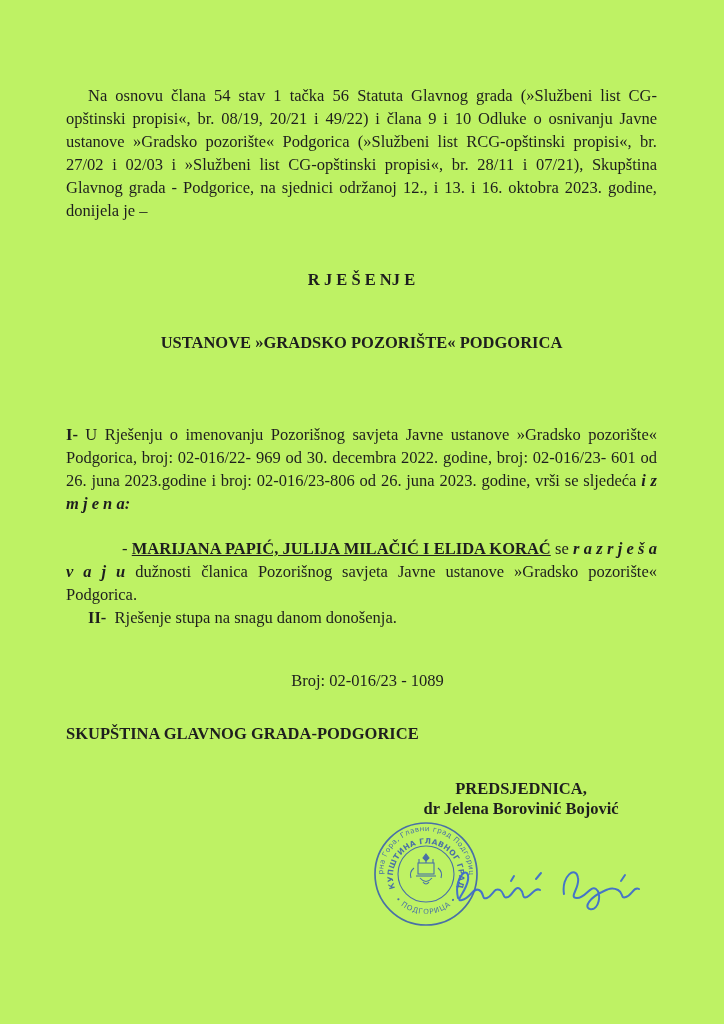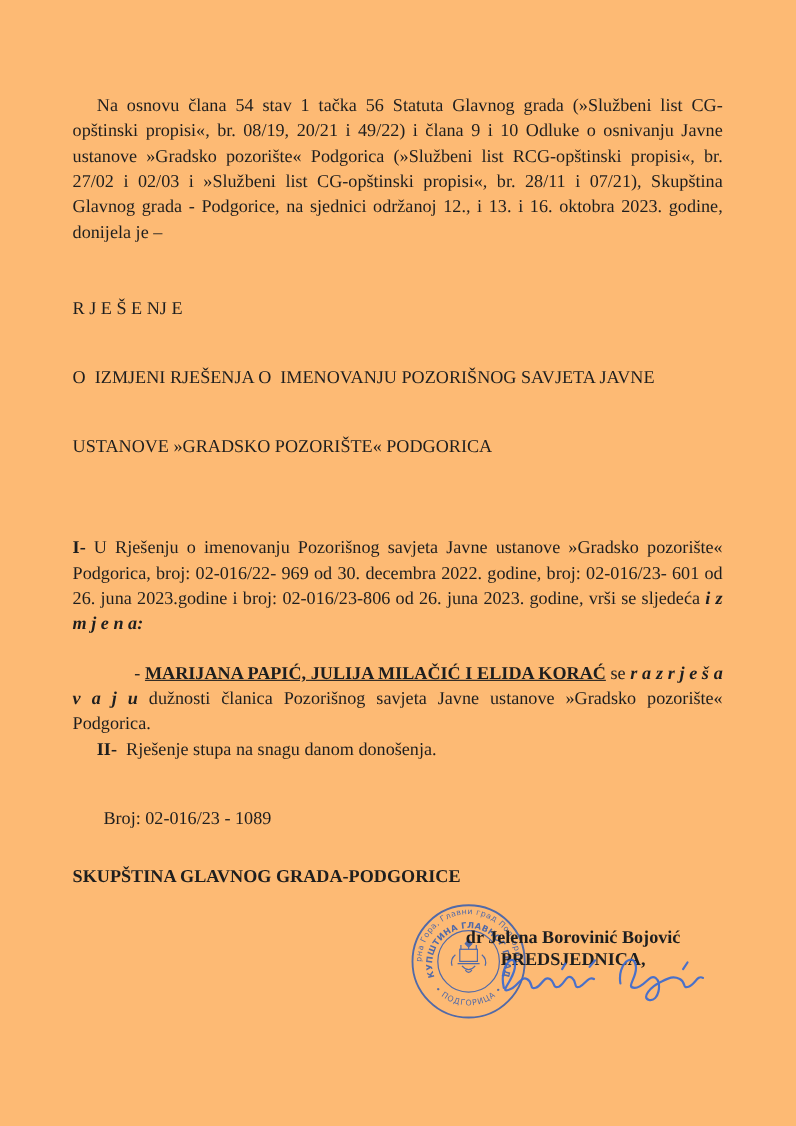--- a/index.html
+++ b/index.html
@@ -5,47 +5,48 @@
   html, body { margin: 0; padding: 0; }
   body {
     background: #888;
     font-family: "Liberation Serif", "DejaVu Serif", serif;
   }
   .page {
     position: relative;
     width: 724px;
     height: 1024px;
     margin: 0 auto;
-    background: #fdba74;
+    background: #bef264;
     color: #1e1e1e;
     overflow: hidden;
   }
   .content {
     position: absolute;
     left: 66px;
     top: 84px;
     width: 591px;
     font-size: 16.5px;
     line-height: 23px;
   }
   p { margin: 0; }
   .just { text-align: justify; }
   .indent { text-indent: 22px; }
   .big-indent { text-indent: 56px; }
   .title-block {
     margin-top: 5px;
-    font-weight: normal;
+    text-align: center;
+    font-weight: bold;
     line-height: 21px;
     white-space: pre-wrap;
   }
   .sec1 { margin-top: 28px; }
   .p-dismiss { margin-top: 22px; }
   .p-appoint { margin-top: 20px; }
   .sec2 { text-indent: 22px; }
-  .ref-block { margin-top: 40px; margin-left: 28px; line-height: 23px; }
+  .ref-block { margin-top: 40px; margin-left: 12px; line-height: 23px; text-align: center; }
   .issuer { margin-top: 30px; font-weight: bold; }
   .sig-block {
     position: relative;
     z-index: 2;
     margin-top: 34px;
     margin-left: auto;
     margin-right: 2px;
     width: 268px;
     text-align: center;
     font-weight: bold;
@@ -81,40 +82,39 @@
 <body>
 
 <div class="page">
 
   <div class="content">
 
     <p class="just indent"><span>Na osnovu člana 54 stav 1 tačka 56 Statuta Glavnog grada (»Službeni list CG-opštinski propisi«, br. 08/19, 20/21 i 49/22) i člana 9 i 10 Odluke o osnivanju Javne ustanove »Gradsko pozorište« Podgorica (»Službeni list RCG-opštinski propisi«, br. 27/02 i 02/03 i »Službeni list CG-opštinski propisi«, br. 28/11 i 07/21), Skupština Glavnog grada - Podgorice, na sjednici održanoj 12., i 13. i 16. oktobra 2023. godine, donijela je –</span></p>
 
     <div class="title-block">
       <p>R J E Š E NJ E</p>
-      <p>O  IZMJENI RJEŠENJA O  IMENOVANJU POZORIŠNOG SAVJETA JAVNE</p>
       <p>USTANOVE »GRADSKO POZORIŠTE« PODGORICA</p>
     </div>
 
     <p class="just sec1"><b class="num">I-</b><span> U Rješenju o imenovanju Pozorišnog  savjeta Javne ustanove »Gradsko pozorište« Podgorica, broj: 02-016/22- 969 od 30. decembra 2022. godine, broj: 02-016/23- 601 od 26. juna 2023.godine i broj: 02-016/23-806 od 26. juna 2023. godine, vrši se sljedeća </span><span class="sp-em">i z m j e n a:</span></p>
 
     <p class="just big-indent p-dismiss"><span>- </span><span class="bold">MARIJANA PAPIĆ, JULIJA MILAČIĆ I ELIDA KORAĆ</span><span> se </span><span class="sp-em">r a z r j e š a v a j u</span><span> dužnosti članica Pozorišnog  savjeta Javne ustanove »Gradsko pozorište«  Podgorica.</span></p>
 
 
     <p class="sec2"><b class="num">II-</b><span style="white-space:pre-wrap">  Rješenje stupa na snagu danom donošenja.</span></p>
 
     <div class="ref-block">
       <p>Broj: 02-016/23 - 1089</p>
     </div>
 
     <p class="issuer">SKUPŠTINA GLAVNOG GRADA-PODGORICE</p>
 
     <div class="sig-block">
+      <p>PREDSJEDNICA,</p>
       <p>dr Jelena Borovinić Bojović</p>
-      <p>PREDSJEDNICA,</p>
     </div>
 
   </div>
 
   <svg class="stamp" viewBox="0 0 108 108" aria-hidden="true">
     <defs>
       <path id="arcOuter" d="M 11,54 A 43,43 0 1 1 97,54"></path>
       <path id="arcBottom" d="M 14,54 A 40,40 0 0 0 94,54"></path>
       <path id="arcInner" d="M 23,68 A 33,33 0 1 1 85,68"></path>
     </defs>

